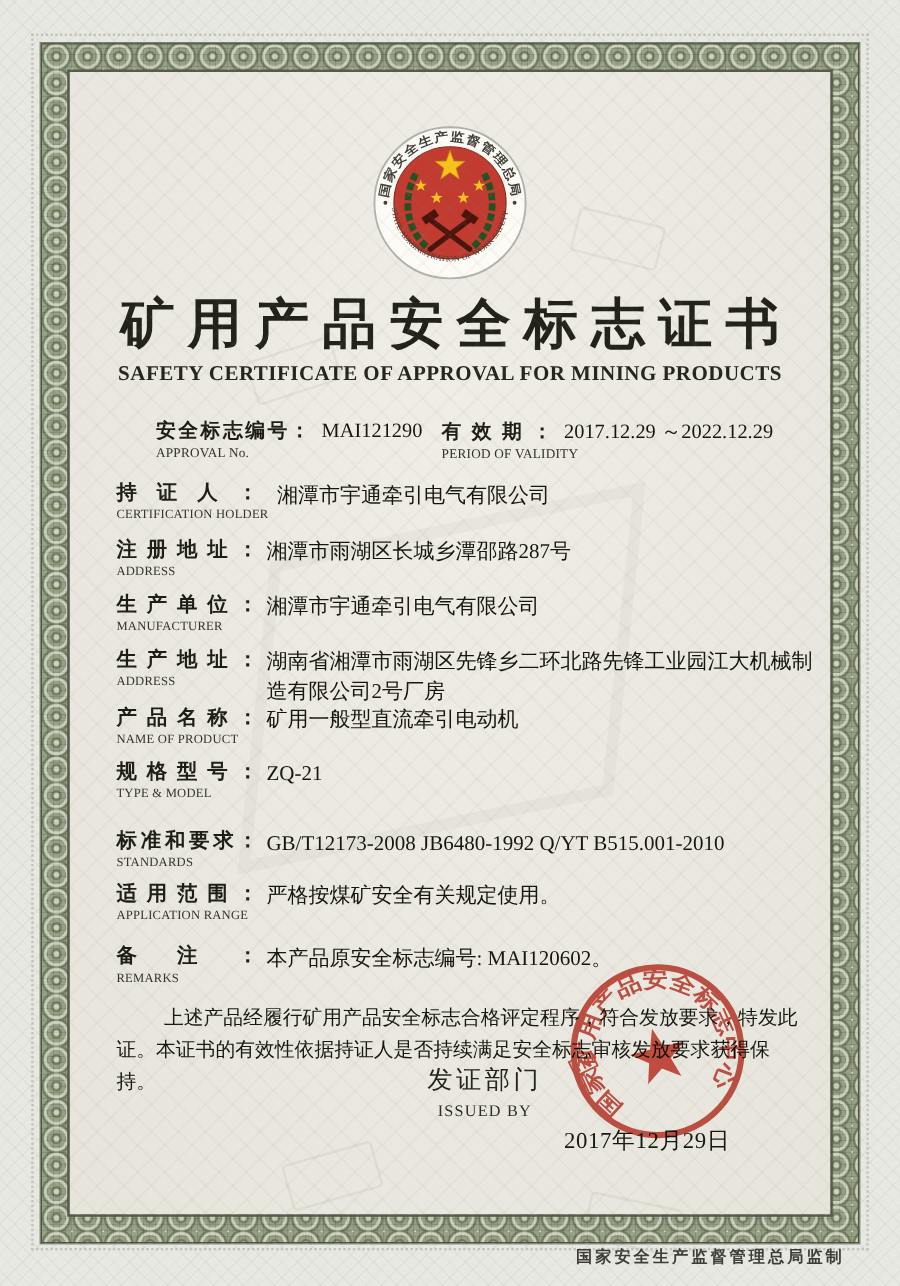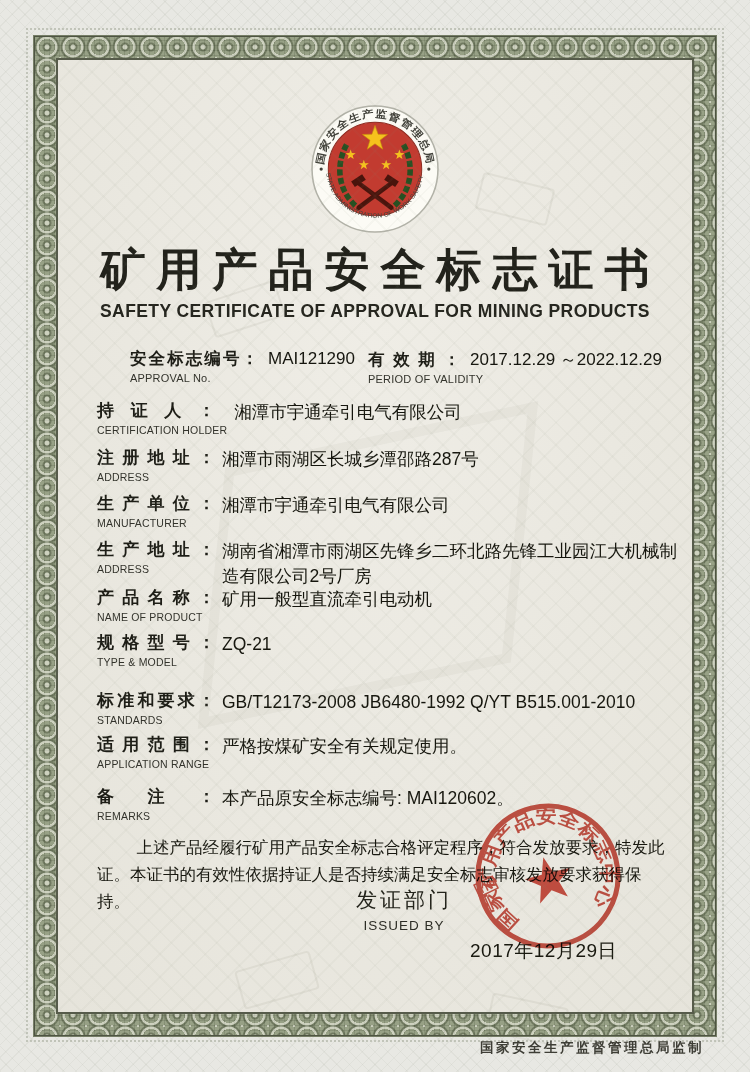--- a/index.html
+++ b/index.html
@@ -2,21 +2,21 @@
 <html><head>
 <meta charset="utf-8">
 <style>
   html,body{margin:0;padding:0;background:#d8d8d2;}
   .page{
     position:relative;width:750px;height:1072px;overflow:hidden;
     background-color:#e8e8e3;
     background-image:
       repeating-linear-gradient(45deg, rgba(152,158,142,.10) 0 1px, transparent 1px 9px),
       repeating-linear-gradient(-45deg, rgba(152,158,142,.10) 0 1px, transparent 1px 9px);
-    font-family:Liberation Sans, sans-serif;
+    font-family:Liberation Serif, serif;
   }
   
   .trim{
     position:absolute;left:26px;top:28px;right:26px;bottom:30px;
     border:2px dotted rgba(150,156,138,.45);
   }
   
   .frame{
     position:absolute;left:34px;top:36px;right:34px;bottom:36px;
     background-color:#98a186;

